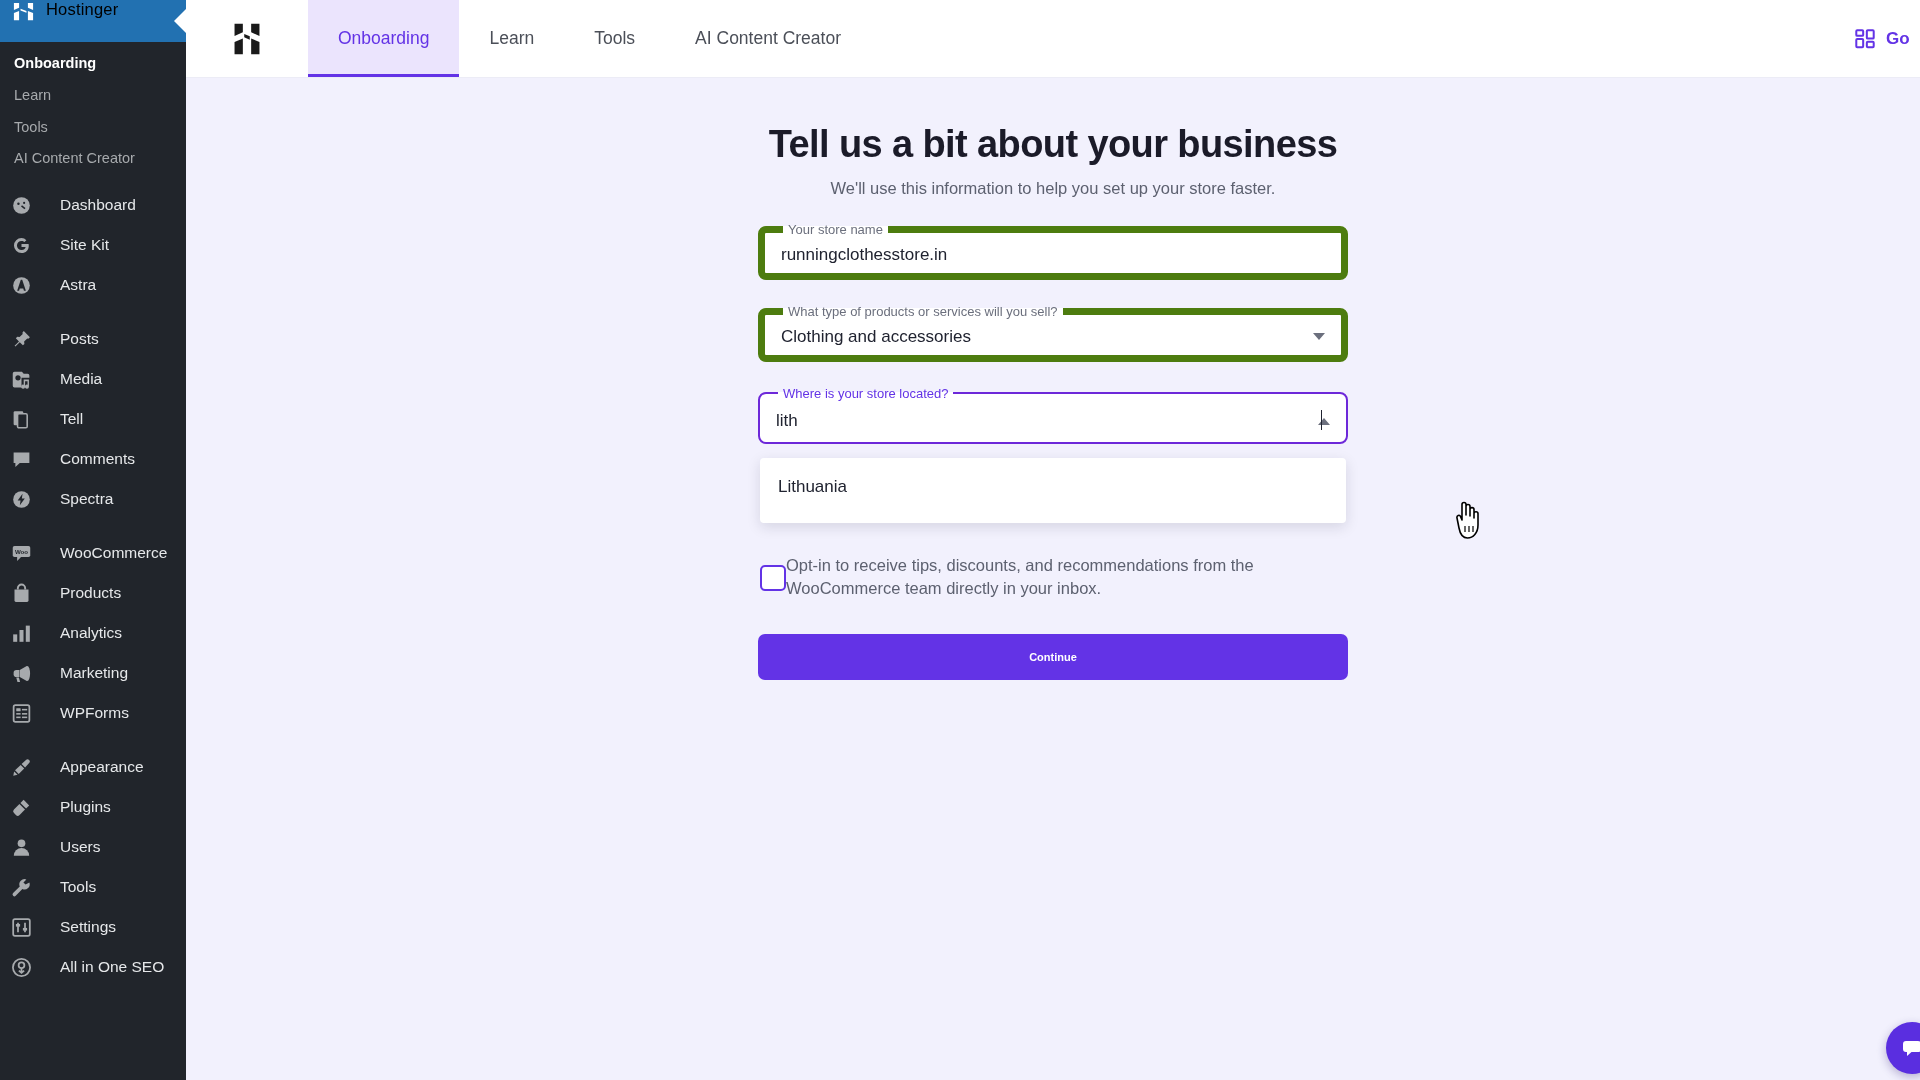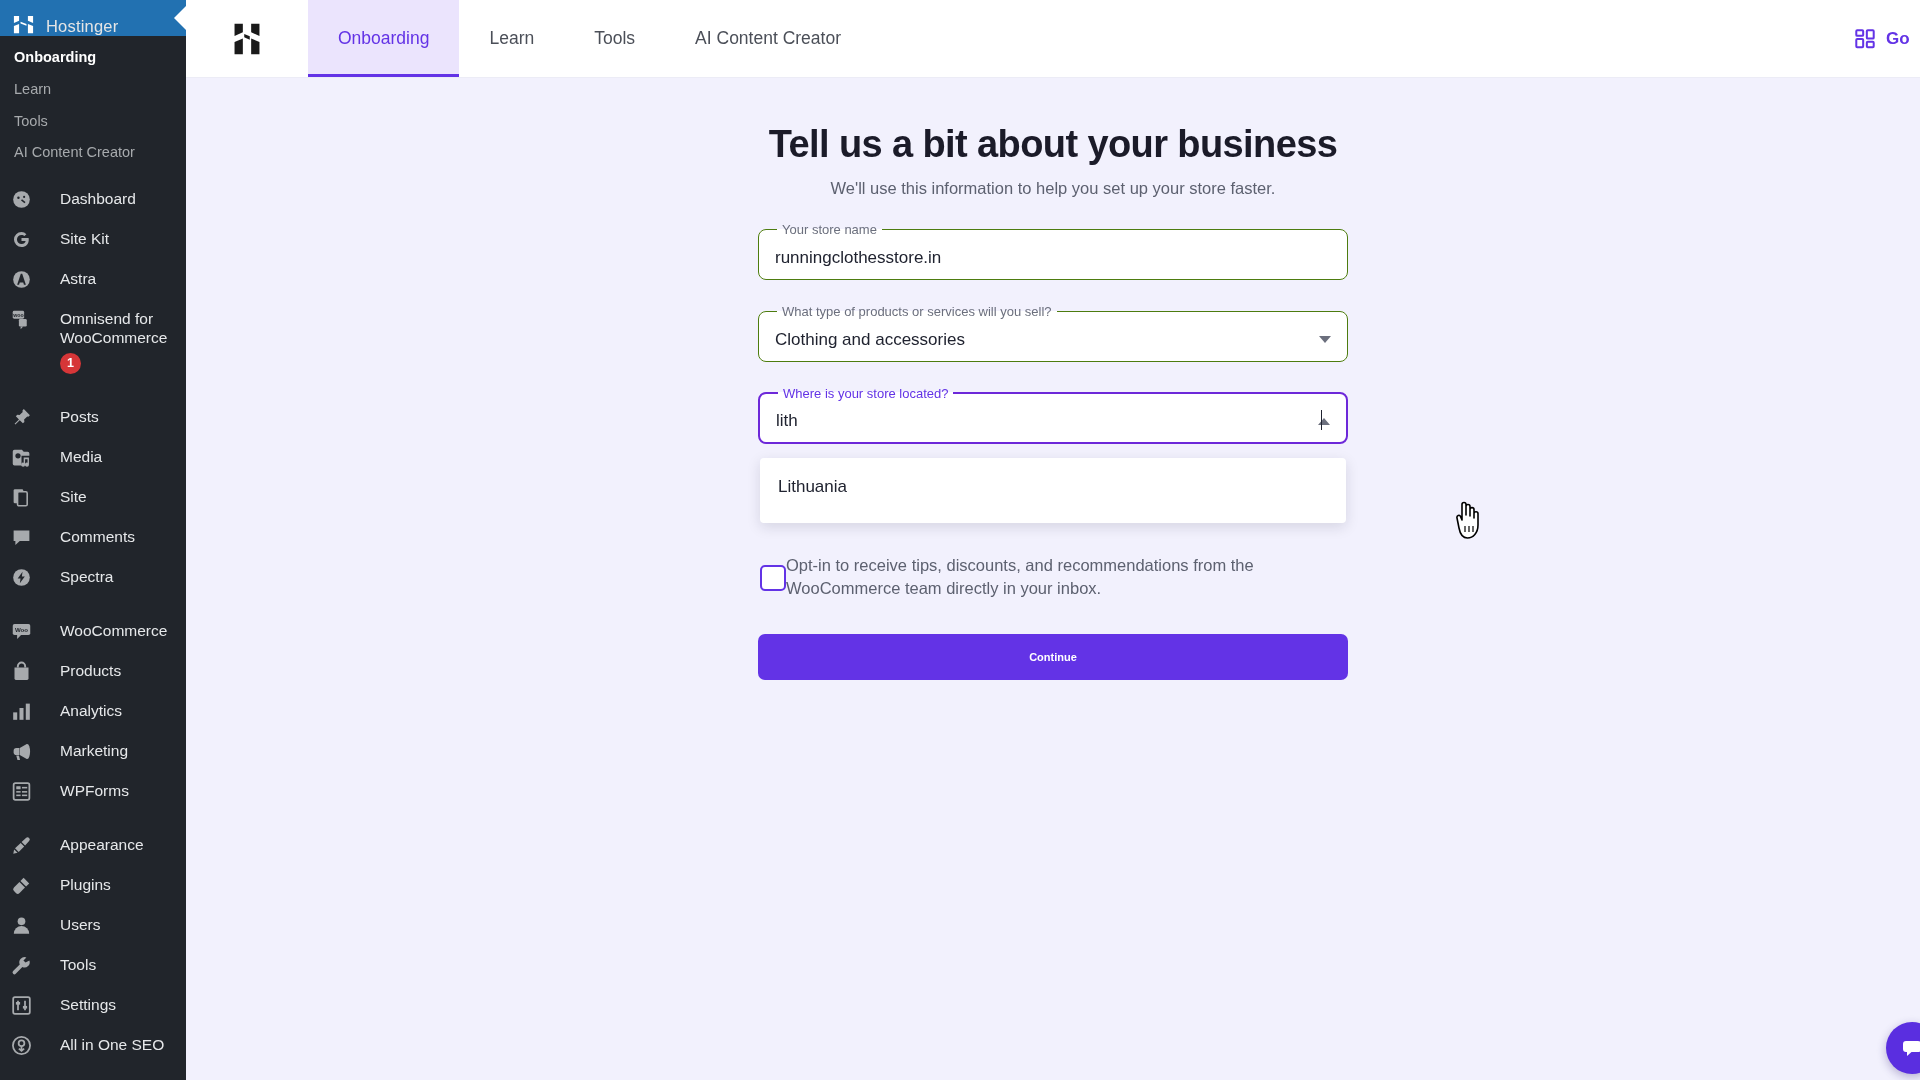--- a/index.html
+++ b/index.html
@@ -12,24 +12,24 @@
   .app { position: relative; width: 1920px; height: 1080px; display: flex; }
 
   
   .sidebar {
     width: 186px; min-width: 186px; height: 1080px;
     background: #21252b;
     position: relative; z-index: 5;
     overflow: hidden;
   }
   .host-head {
-    height: 36px; background: #2271b1;
-    display: flex; align-items: flex-end; gap: 11px;
+    height: 42px; background: #2271b1;
+    display: flex; align-items: flex-start; gap: 11px;
     padding: 0 0 0 12px; position: relative;
-    color: #e5e5e5;
+    color: #000000;
   }
   .host-head .caret-notch {
     position: absolute; right: -1px; top: 50%; transform: translateY(-50%);
     width: 0; height: 0;
     border-top: 13px solid transparent;
     border-bottom: 13px solid transparent;
     border-right: 13px solid #ffffff;
   }
   .host-logo { width: 23px; height: 23px; flex: none; }
   .host-name { font-size: 16.5px; font-weight: 400; letter-spacing: .2px; }
@@ -100,21 +100,21 @@
   }
   .title {
     font-size: 38px; font-weight: 700; color: #1b1b29;
     text-align: center; letter-spacing: -0.6px; line-height: 1.18;
   }
   .subtitle {
     margin-top: 12px; text-align: center; font-size: 16.5px; color: #5d6170;
   }
 
   fieldset.field {
-    margin-top: 24px; border: 1px solid #4d7c0f; border-radius: 8px;
+    margin-top: 24px; border: 7px solid #4d7c0f; border-radius: 8px;
     background: #ffffff; padding: 0 14px 0 14px; height: 58px;
     display: flex; align-items: center; position: relative;
   }
   fieldset.field legend {
     font-size: 13px; color: #6b6f7d; padding: 0 5px; margin-left: 4px;
   }
   fieldset.field.focused { border: 2px solid #6d28d9; }
   fieldset.field.focused legend { color: #6333e6; }
   .field-value {
     font-size: 17px; color: #202330; flex: 1; border: none; outline: none;
@@ -218,29 +218,20 @@
         </div>
         <div class="menu-item">
           <svg class="menu-ico" viewBox="0 0 24 24">
             <circle cx="12" cy="12" r="9.5"></circle>
             <path d="M11.2 5.5 L7 18 h2.2 l.8-2.6h4l.8 2.6H17L12.8 5.5z" fill="#21252b"></path>
           </svg>
           <div>
             <div class="mi-label">Astra</div>
           </div>
         </div>
-        <div class="menu-item">
-          <svg class="menu-ico" viewBox="0 0 24 24">
-            <rect x="2" y="2" width="13" height="9" rx="1.6"></rect>
-            <text x="8.5" y="9" font-size="6" text-anchor="middle" fill="#21252b" font-family="sans-serif" font-weight="bold">woo</text>
-            <rect x="9" y="11.5" width="9" height="8.5" rx="1.4"></rect>
-            <path d="M11 20 l0 3 l3-3z"></path>
-          </svg>
-          <div><div class="mi-label">Omnisend for WooCommerce</div><div class="badge">1</div></div>
-        </div>
         <div class="menu-sep"></div>
         <div class="menu-item">
           <svg class="menu-ico" viewBox="0 0 24 24">
             <path d="M14.6 2.4 L21.6 9.4 l-1.8 1.8 -1.2-.4 -3.6 3.6 .3 2.6 -1.7 1.7 -3.6-3.6 -5 5 -.9-.9 5-5 -3.6-3.6 1.7-1.7 2.6.3 3.6-3.6 -.4-1.2z"></path>
           </svg>
           <div>
             <div class="mi-label">Posts</div>
           </div>
         </div>
         <div class="menu-item">
@@ -252,21 +243,21 @@
           <div>
             <div class="mi-label">Media</div>
           </div>
         </div>
         <div class="menu-item">
           <svg class="menu-ico" viewBox="0 0 24 24">
             <rect x="3" y="2.5" width="11" height="16" rx="1.5"></rect>
             <rect x="7.5" y="5.5" width="11" height="16" rx="1.5" fill="#21252b" stroke="#a7aaad" stroke-width="1.8"></rect>
           </svg>
           <div>
-            <div class="mi-label">Site</div>
+            <div class="mi-label">Tell</div>
           </div>
         </div>
         <div class="menu-item">
           <svg class="menu-ico" viewBox="0 0 24 24">
             <path d="M3 4h18v12H10l-5 4.5V16H3z"></path>
           </svg>
           <div>
             <div class="mi-label">Comments</div>
           </div>
         </div>

